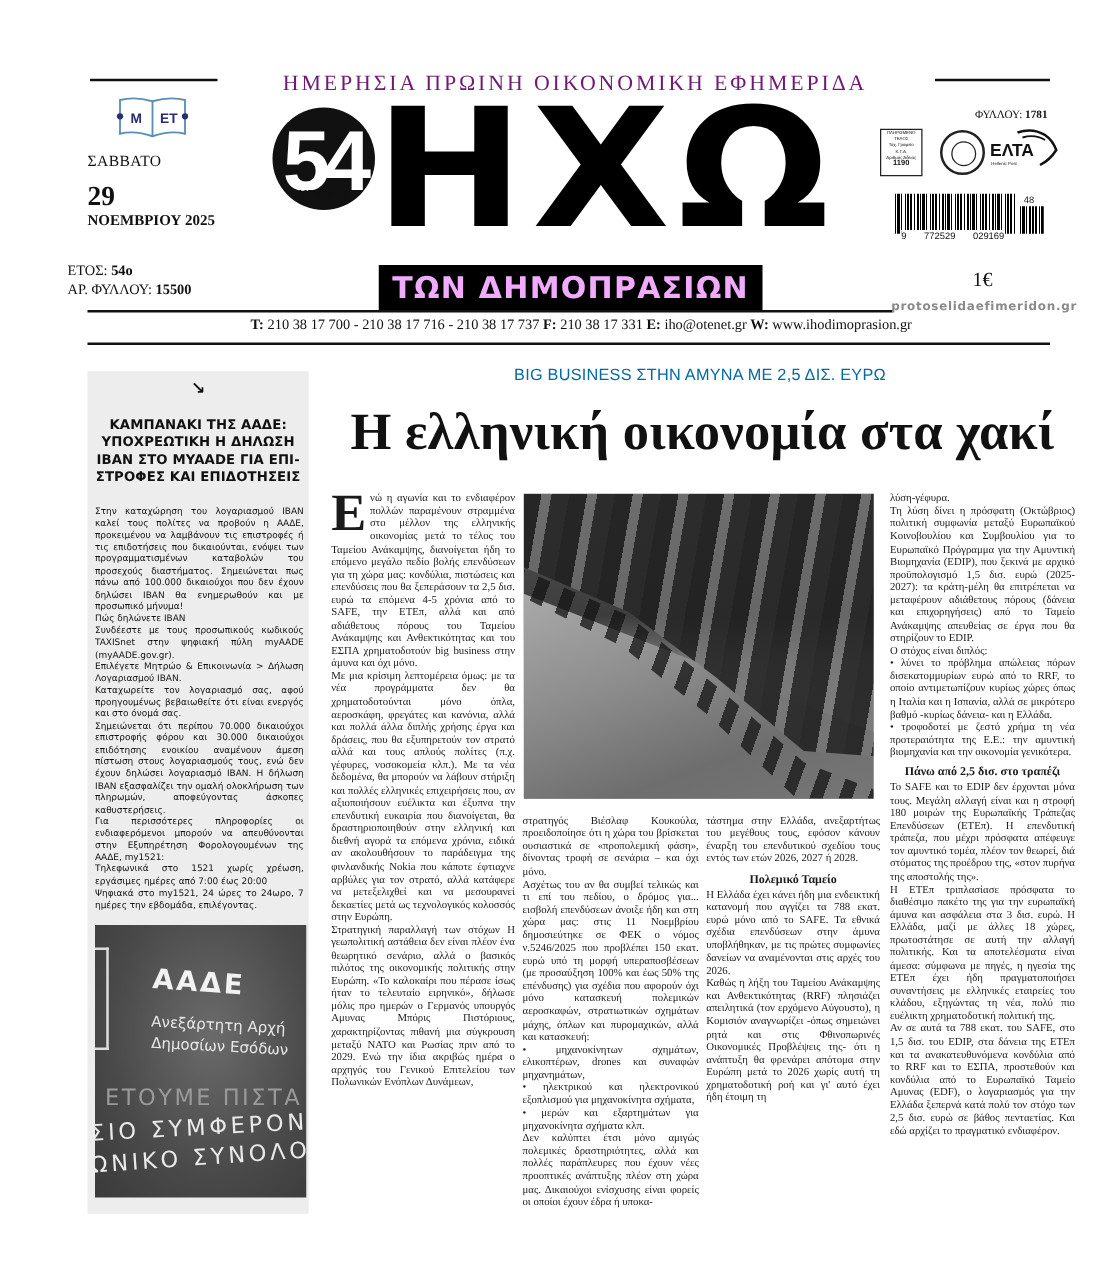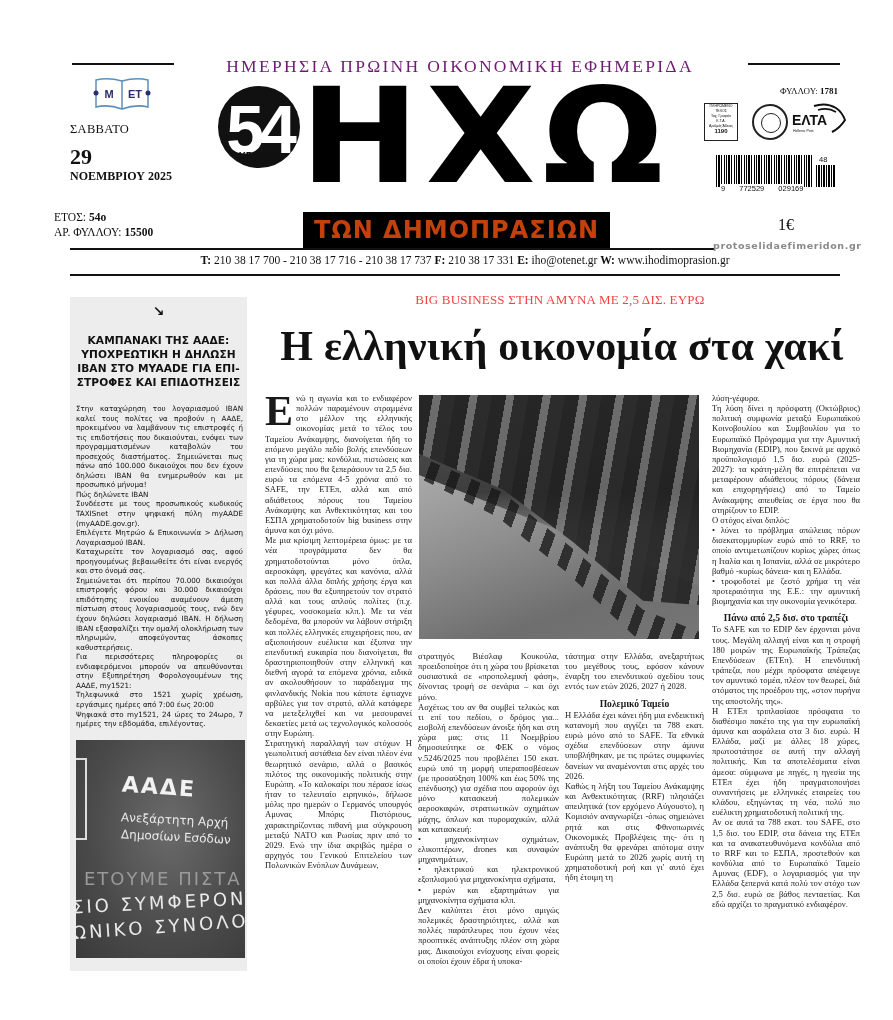--- a/index.html
+++ b/index.html
@@ -18,21 +18,21 @@
   .issue-block { position: absolute; left: 54px; top: 210px; font-family: "Liberation Serif", serif; font-size: 11.5px; line-height: 15px; }
   .issue-block b { font-weight: bold; }
 
   .anniv { position: absolute; left: 218px; top: 86px; width: 82px; height: 82px; border-radius: 50%; background: #111; }
   .anniv-num { position: absolute; left: 0; top: 4px; width: 82px; text-align: center; color: #fff;
     font-family: "Liberation Sans", sans-serif; font-weight: bold; font-size: 68px; letter-spacing: -5px; }
   .anniv-label { position: absolute; left: 228px; top: 150px; width: 62px; text-align: center;
     font-family: "Liberation Sans", sans-serif; font-weight: bold; font-size: 10.5px; color: #111; }
   .brand { position: absolute; left: 300px; top: 70px; font-family: "DejaVu Sans", sans-serif; font-weight: bold;
     font-size: 132px; line-height: 132px; letter-spacing: 6px; color: #000; transform: scaleX(1.08); transform-origin: left top; }
-  .brand-sub { position: absolute; left: 303px; top: 212px; width: 307px; height: 37px; background: #000; color: #c2410c;
+  .brand-sub { position: absolute; left: 303px; top: 212px; width: 307px; height: 37px; background: #000; color: #f0abfc;
     font-family: "DejaVu Sans", sans-serif; font-weight: bold; font-size: 24px; line-height: 37px; text-align: center; letter-spacing: 1px; }
 
   .code { position: absolute; left: 780px; top: 86px; font-family: "Liberation Serif", serif; font-size: 9px; }
   .code b { font-weight: bold; }
   .stamp-box { position: absolute; left: 704px; top: 103px; width: 34px; height: 38px; border: 1px solid #222; font-size: 3.5px; line-height: 5px; text-align: center; font-family: "Liberation Sans", sans-serif; }
   .stamp-box .v { font-size: 6px; font-weight: bold; }
   .seal { position: absolute; left: 752px; top: 104px; width: 36px; height: 36px; border-radius: 50%; border: 2px solid #222; }
   .seal::after { content: ""; position: absolute; left: 7px; top: 7px; width: 18px; height: 18px; border-radius: 50%; border: 1px solid #222; }
   .elta { position: absolute; left: 792px; top: 112px; font-family: "Liberation Sans", sans-serif; font-weight: bold; font-size: 14px; }
   .elta-sub { position: absolute; left: 793px; top: 129px; font-family: "Liberation Sans", sans-serif; font-size: 3.5px; }
@@ -64,21 +64,21 @@
   .sb-photo .frame { position: absolute; left: 0; top: 18px; width: 11px; height: 82px; border: 2px solid #ddd; border-left: none; }
   .sb-photo .aade { position: absolute; left: 46px; top: 34px; color: #f2f2f2; font-family: "DejaVu Sans", sans-serif; font-weight: bold; font-size: 22px; letter-spacing: 2px; transform: rotate(4deg); }
   .sb-photo .s1 { position: absolute; left: 45px; top: 73px; color: #e8e8e8; font-family: "DejaVu Sans", sans-serif; font-size: 12px; transform: rotate(3deg); }
   .sb-photo .s2 { position: absolute; left: 45px; top: 90px; color: #e8e8e8; font-family: "DejaVu Sans", sans-serif; font-size: 12px; transform: rotate(3deg); }
   .sb-photo .m1 { position: absolute; left: 8px; top: 128px; color: #9a9a9a; font-family: "DejaVu Sans", sans-serif; font-size: 18px; letter-spacing: 2px; white-space: nowrap; }
   .sb-photo .m2 { position: absolute; left: -4px; top: 152px; color: #eaeaea; font-family: "DejaVu Sans", sans-serif; font-size: 18px; letter-spacing: 3px; white-space: nowrap; transform: rotate(-3deg); }
   .sb-photo .m3 { position: absolute; left: -4px; top: 176px; color: #eaeaea; font-family: "DejaVu Sans", sans-serif; font-size: 18px; letter-spacing: 3px; white-space: nowrap; transform: rotate(-4deg); }
 
   
   .kicker { position: absolute; left: 260px; top: 292px; width: 600px; text-align: center;
-    font-family: Liberation Serif, serif; font-size: 13px; color: #ef4444; letter-spacing: 0.2px; }
+    font-family: Liberation Sans, sans-serif; font-size: 13px; color: #0369a1; letter-spacing: 0.2px; }
   .headline { position: absolute; left: 262px; top: 322px; width: 600px; text-align: center;
     font-family: "Liberation Serif", serif; font-weight: bold; font-size: 42px; line-height: 48px; letter-spacing: 0.2px; white-space: nowrap; }
 
   .col { position: absolute; font-family: "Liberation Serif", serif; font-size: 8.6px; line-height: 10.15px; text-align: justify; color: #1a1a1a; }
   .col p { margin: 0; }
   .col .sub { font-weight: bold; text-align: center; font-size: 9.6px; margin: 7px 0 1px; }
   .dropcap { float: left; font-family: "Liberation Serif", serif; font-weight: bold; font-size: 42px; line-height: 34px; margin: 1px 3px 0 0; }
 
   .c1 { left: 265px; top: 393px; width: 147px; }
   .c2 { left: 418px; top: 651px; width: 141px; }

